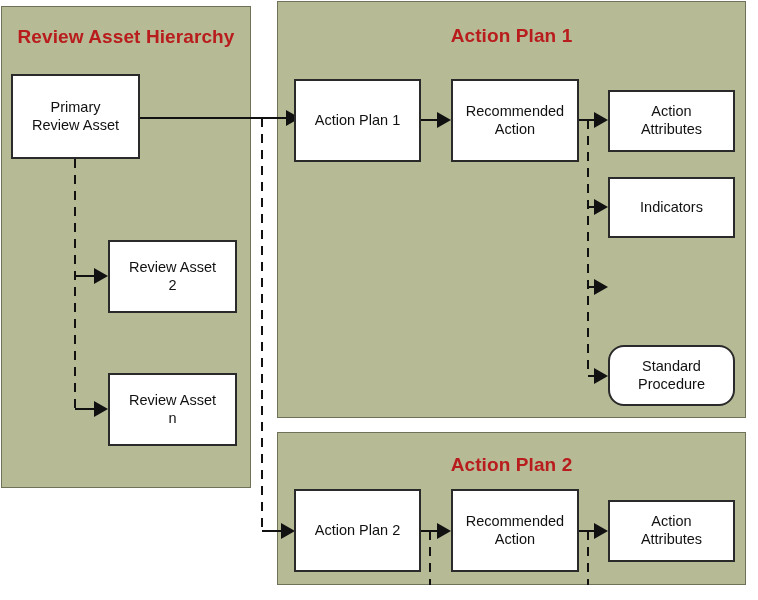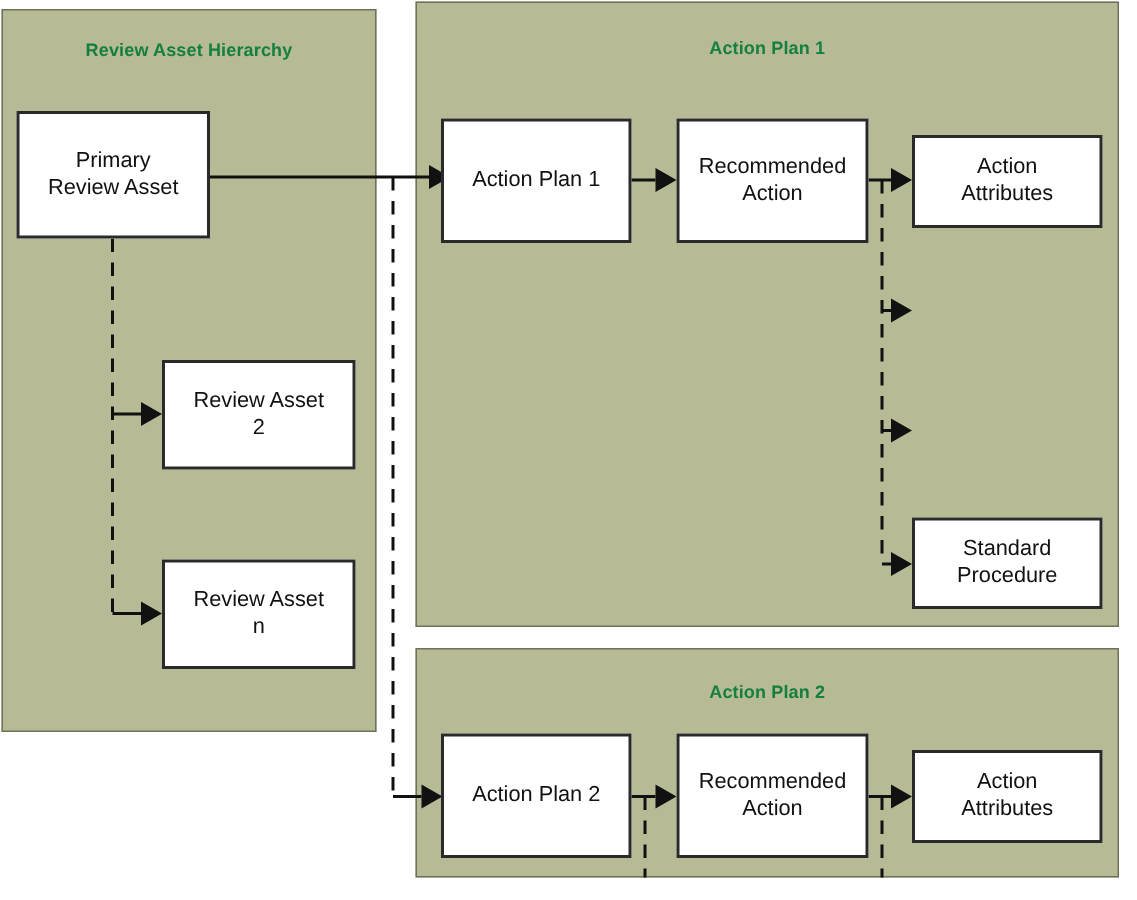--- a/index.html
+++ b/index.html
@@ -22,22 +22,22 @@
     background: #b6ba95;
     border: 1px solid #6f7259;
     box-sizing: border-box;
   }
   .panel-title {
     position: absolute;
     left: 0;
     right: 0;
     text-align: center;
     font-weight: bold;
-    font-size: 12px;
-    color: #15803d;
+    font-size: 19px;
+    color: #b91c1c;
     letter-spacing: 0.1px;
   }
   .node {
     position: absolute;
     background: #ffffff;
     border: 2px solid #2a2a2a;
     box-sizing: border-box;
     display: flex;
     align-items: center;
     justify-content: center;
@@ -137,23 +137,24 @@
 n</div>
 
   <div class="node" style="left:294px; top:79px; width:127px; height:83px;">Action Plan 1</div>
 
   <div class="node" style="left:451px; top:79px; width:128px; height:83px;">Recommended
 Action</div>
 
   <div class="node" style="left:608px; top:90px; width:127px; height:62px;">Action
 Attributes</div>
 
+  <div class="node" style="left:608px; top:177px; width:127px; height:61px;">Indicators</div>
 
 
-  <div class="node" style="left:608px; top:345px; width:127px; height:61px;">Standard
+  <div class="node" style="left:608px; top:345px; width:127px; height:61px;border-radius:16px;">Standard
 Procedure</div>
 
   <div class="node" style="left:294px; top:489px; width:127px; height:83px;">Action Plan 2</div>
 
   <div class="node" style="left:451px; top:489px; width:128px; height:83px;">Recommended
 Action</div>
 
   <div class="node" style="left:608px; top:500px; width:127px; height:62px;">Action
 Attributes</div>
 

